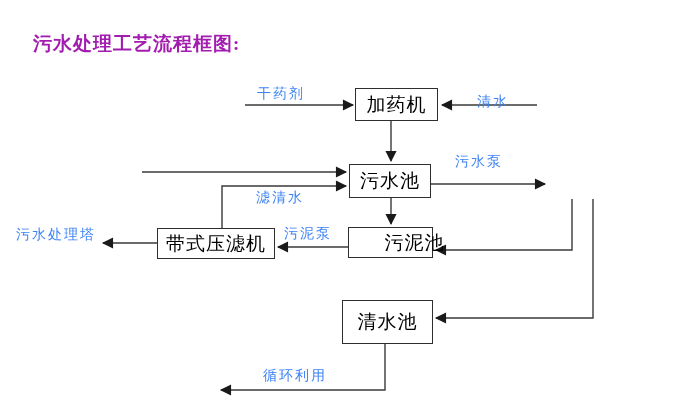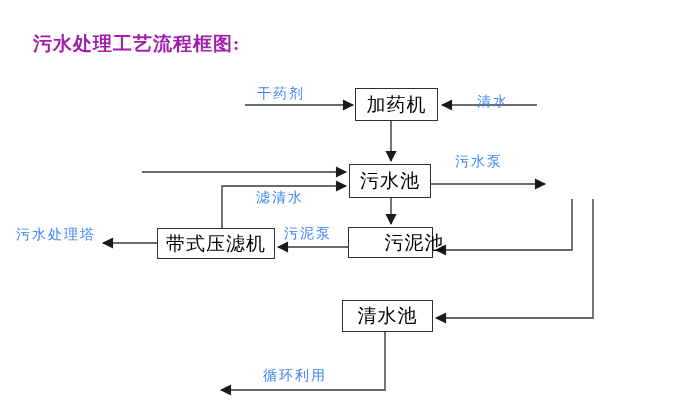--- a/index.html
+++ b/index.html
@@ -94,21 +94,21 @@
 
 
   <div class="node" style="left:348px; top:227px; width:85px; height:31px;padding-left:48px;">
     <span>污泥池</span>
   </div>
 
   <div class="node" style="left:157px; top:228px; width:118px; height:31px;">
     <span>带式压滤机</span>
   </div>
 
-  <div class="node" style="left:342px; top:300px; width:91px; height:32px;">
+  <div class="node" style="left:342px; top:300px; width:91px; height:44px;">
     <span>清水池</span>
   </div>
 
   <div class="edge-label" style="left:257px; top:85px;">干药剂</div>
 
   <div class="edge-label" style="left:477px; top:85px;margin-top:8px;">清水</div>
 
 
   <div class="edge-label" style="left:455px; top:153px;">污水泵</div>
 

